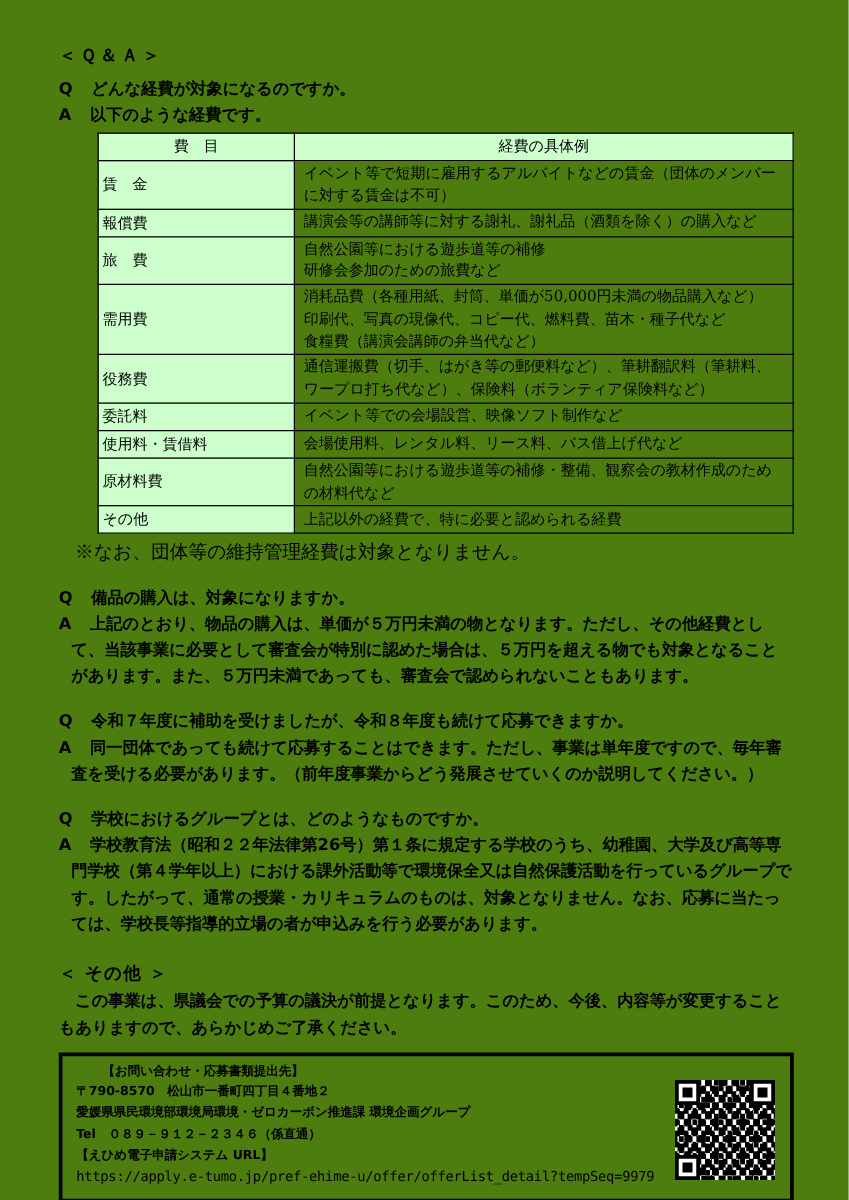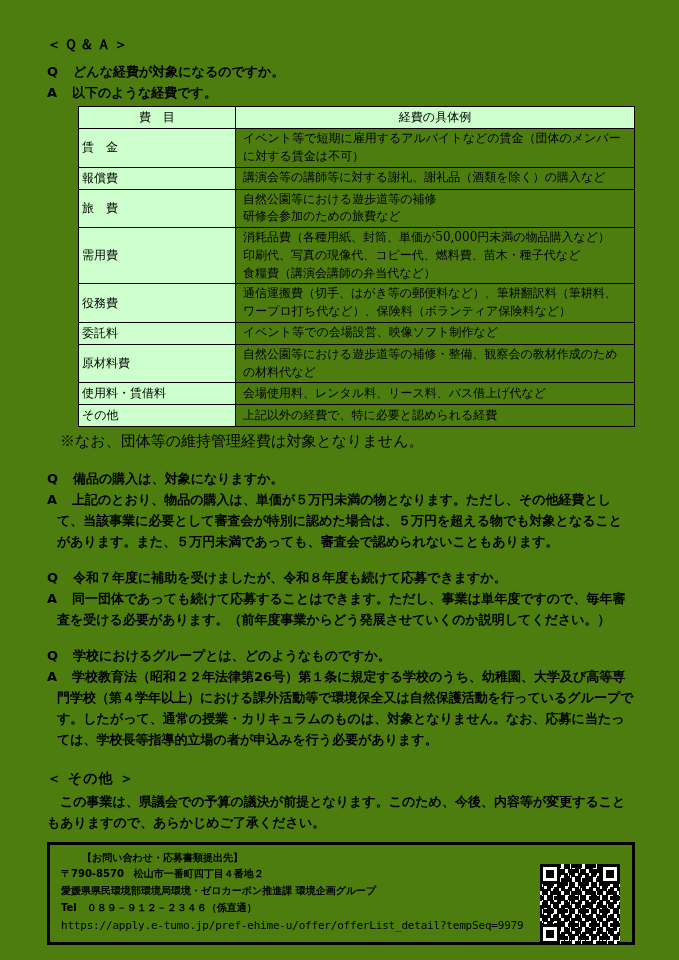--- a/index.html
+++ b/index.html
@@ -119,29 +119,29 @@
               <div>通信運搬費（切手、はがき等の郵便料など）、筆耕翻訳料（筆耕料、ワープロ打ち代など）、保険料（ボランティア保険料など）</div>
             </td>
       </tr>
       <tr>
         <th class="cat">委託料</th>
         <td class="ex">
               <div>イベント等での会場設営、映像ソフト制作など</div>
             </td>
       </tr>
       <tr>
+        <th class="cat">使用料・賃借料</th>
+        <td class="ex">
+              <div>会場使用料、レンタル料、リース料、バス借上げ代など</div>
+            </td>
+      </tr>
+      <tr>
         <th class="cat">原材料費</th>
         <td class="ex">
               <div>自然公園等における遊歩道等の補修・整備、観察会の教材作成のための材料代など</div>
-            </td>
-      </tr>
-      <tr>
-        <th class="cat">使用料・賃借料</th>
-        <td class="ex">
-              <div>会場使用料、レンタル料、リース料、バス借上げ代など</div>
             </td>
       </tr>
       <tr>
         <th class="cat">その他</th>
         <td class="ex">
               <div>上記以外の経費で、特に必要と認められる経費</div>
             </td>
       </tr>
     </tbody>
       </table>
@@ -158,20 +158,21 @@
     <p class="qa-p"><span class="marker">A</span><span>学校教育法（昭和２２年法律第26号）第１条に規定する学校のうち、幼稚園、大学及び高等専門学校（第４学年以上）における課外活動等で環境保全又は自然保護活動を行っているグループです。したがって、通常の授業・カリキュラムのものは、対象となりません。なお、応募に当たっては、学校長等指導的立場の者が申込みを行う必要があります。</span></p>
 
     <div class="section-heading" style="margin-top:20px; margin-bottom:3px; letter-spacing:1px;">＜ その他 ＞</div>
     <p class="other-body">　この事業は、県議会での予算の議決が前提となります。このため、今後、内容等が変更することもありますので、あらかじめご了承ください。</p>
 
     <div class="contact-box">
       <div class="c-line c-title">【お問い合わせ・応募書類提出先】</div>
       <div class="c-line">〒790-8570　松山市一番町四丁目４番地２</div>
       <div class="c-line">愛媛県県民環境部環境局環境・ゼロカーボン推進課 環境企画グループ</div>
       <div class="c-line">Tel　０８９－９１２－２３４６（係直通）</div>
+      <div class="c-line">【えひめ電子申請システム URL】</div>
       <div class="c-url">https://apply.e-tumo.jp/pref-ehime-u/offer/offerList_detail?tempSeq=9979</div>
       <div class="qr">
         <div class="noise"></div>
         <div class="finder tl"></div>
         <div class="finder tr"></div>
         <div class="finder bl"></div>
       </div>
     </div>
 
   </div>

